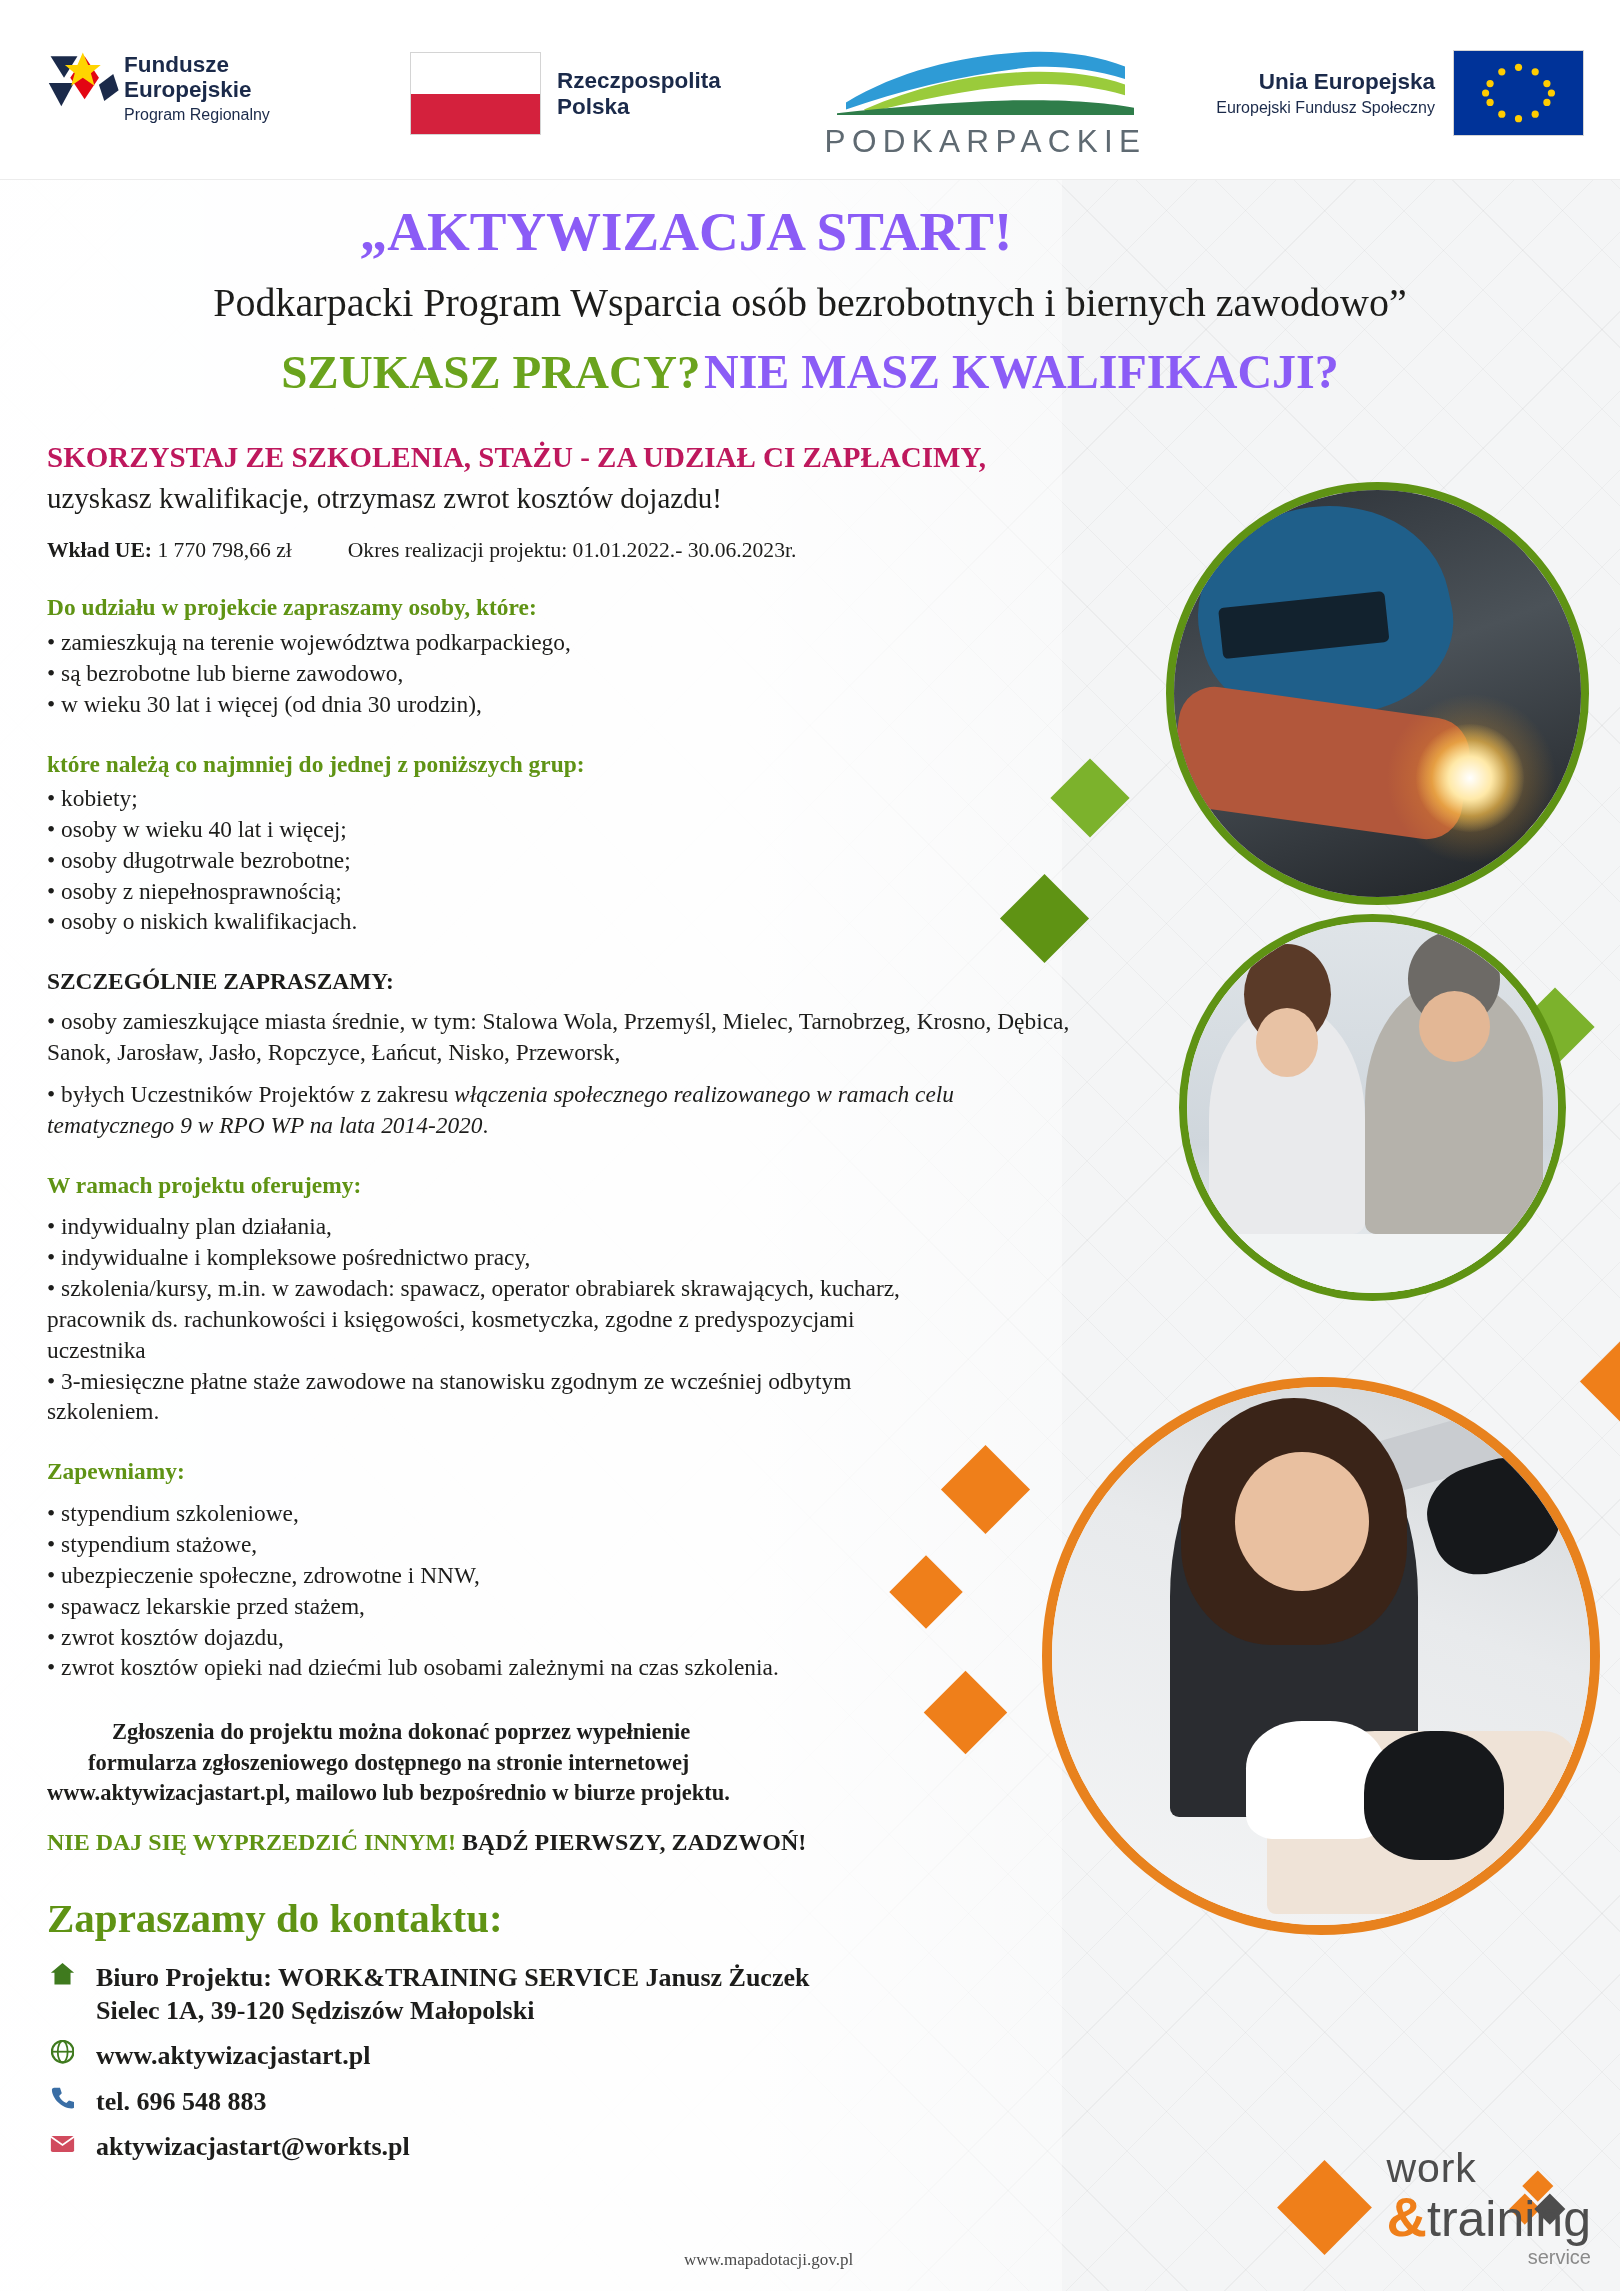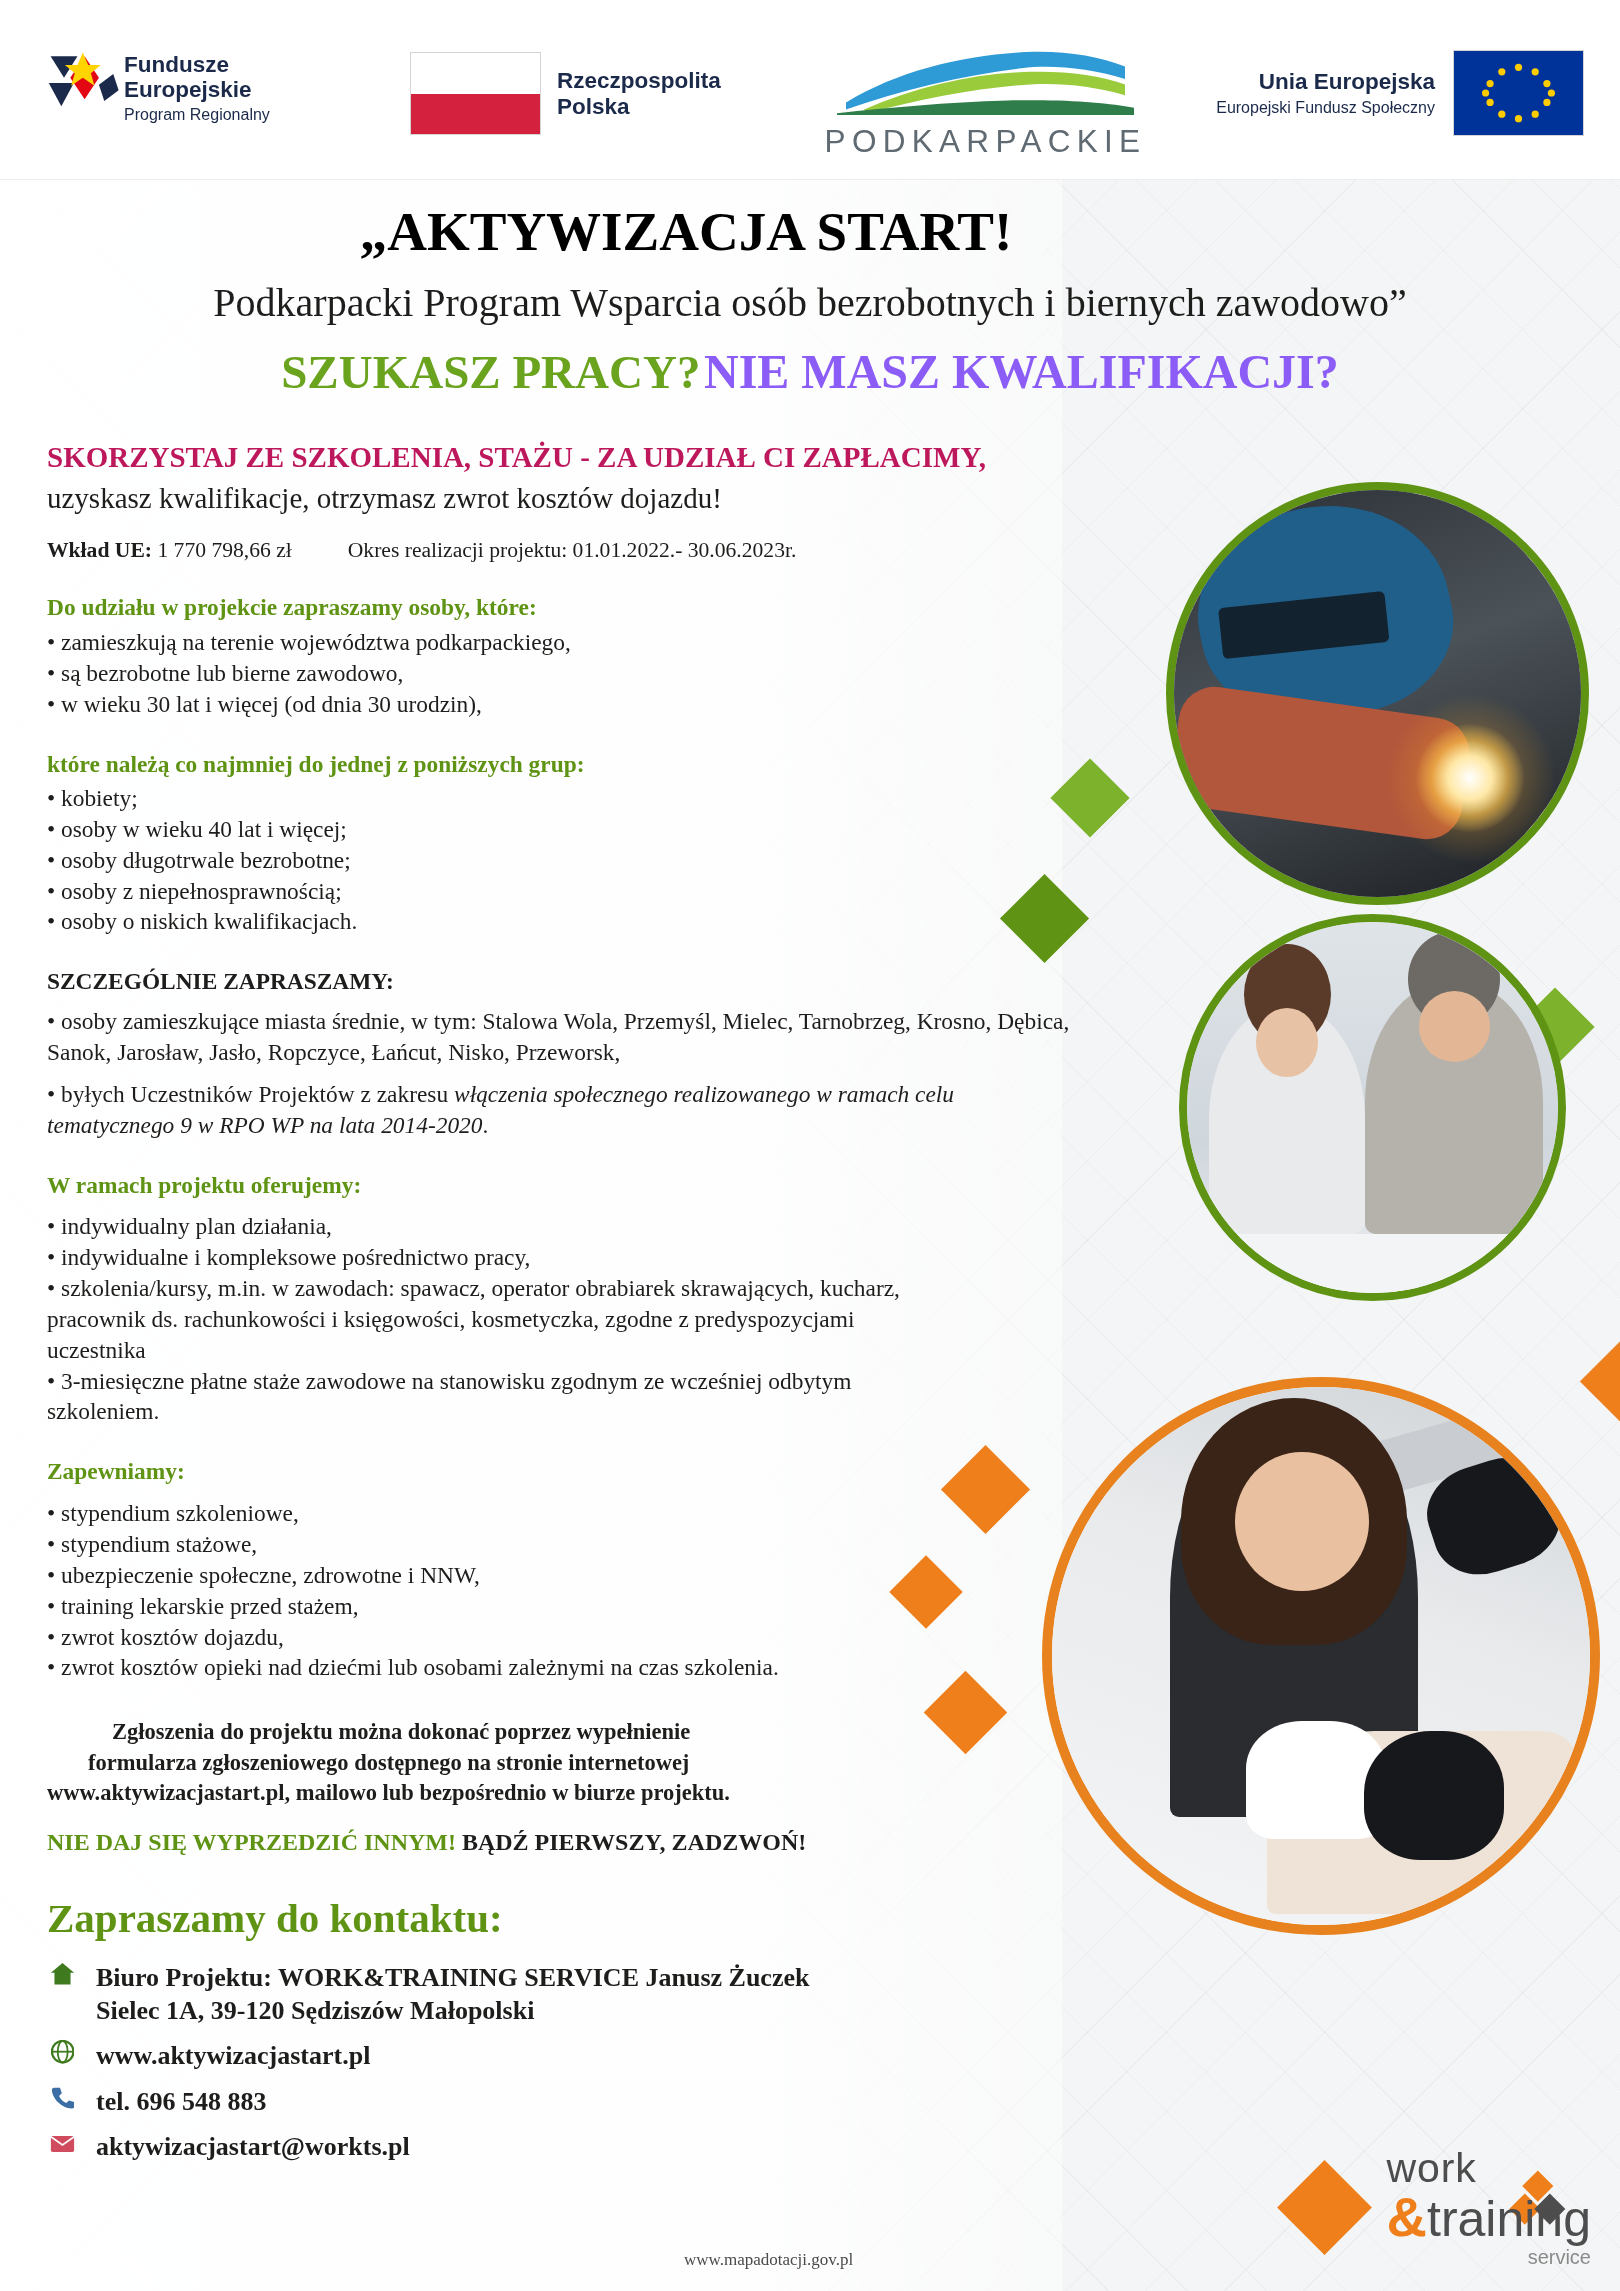--- a/index.html
+++ b/index.html
@@ -59,21 +59,21 @@
   .ue-text { text-align: right; font-family: "Liberation Sans", sans-serif; color: #1b2a4a; }
   .ue-text .t1 { font-size: 22.5px; font-weight: bold; }
   .ue-text .t2 { font-size: 16px; margin-top: 4.5px; }
   .ue-flag { width: 131px; height: 86px; background: #003399; position: relative; border: 0.9px solid #d4d4d4; }
 
   
   .headline {
     position: absolute; left: 0; top: 200px; width: 1372px;
     text-align: center; z-index: 5;
     font-family: "Liberation Serif", serif;
-    font-size: 55px; font-weight: bold; color: #000000; letter-spacing: 0px;
+    font-size: 55px; font-weight: bold; color: #8b5cf6; letter-spacing: 0px;
   }
   .subhead {
     position: absolute; left: 0; top: 279px; width: 1620px;
     text-align: center; z-index: 5;
     font-size: 40px; color: #1d1d1b;
   }
   .shead-row {
     position: absolute; left: 0; top: 344px; width: 1620px;
     text-align: center; z-index: 5; white-space: nowrap;
   }
@@ -345,21 +345,21 @@
     <li>• indywidualne i kompleksowe pośrednictwo pracy,</li>
     <li style="text-indent:0; padding-left:0;">• szkolenia/kursy, m.in. w zawodach: spawacz, operator obrabiarek skrawających, kucharz, pracownik ds. rachunkowości i księgowości, kosmetyczka, zgodne z predyspozycjami uczestnika</li>
     <li style="width:855px;">• 3-miesięczne płatne staże zawodowe na stanowisku zgodnym ze wcześniej odbytym szkoleniem.</li>
   </ul>
 
   <div class="sec-title">Zapewniamy:</div>
   <ul class="plain w-short" style="margin-top:12.6px;">
     <li>• stypendium szkoleniowe,</li>
     <li>• stypendium stażowe,</li>
     <li>• ubezpieczenie społeczne, zdrowotne i NNW,</li>
-    <li>• training lekarskie przed stażem,</li>
+    <li>• spawacz lekarskie przed stażem,</li>
     <li>• zwrot kosztów dojazdu,</li>
     <li style="width:900px;">• zwrot kosztów opieki nad dziećmi lub osobami zależnymi na czas szkolenia.</li>
   </ul>
 
   <div class="apply-block">
     <div class="l1">Zgłoszenia do projektu można dokonać poprzez wypełnienie</div>
     <div class="l2">formularza zgłoszeniowego dostępnego na stronie internetowej</div>
     <div>www.aktywizacjastart.pl, mailowo lub bezpośrednio w biurze projektu.</div>
   </div>
 

